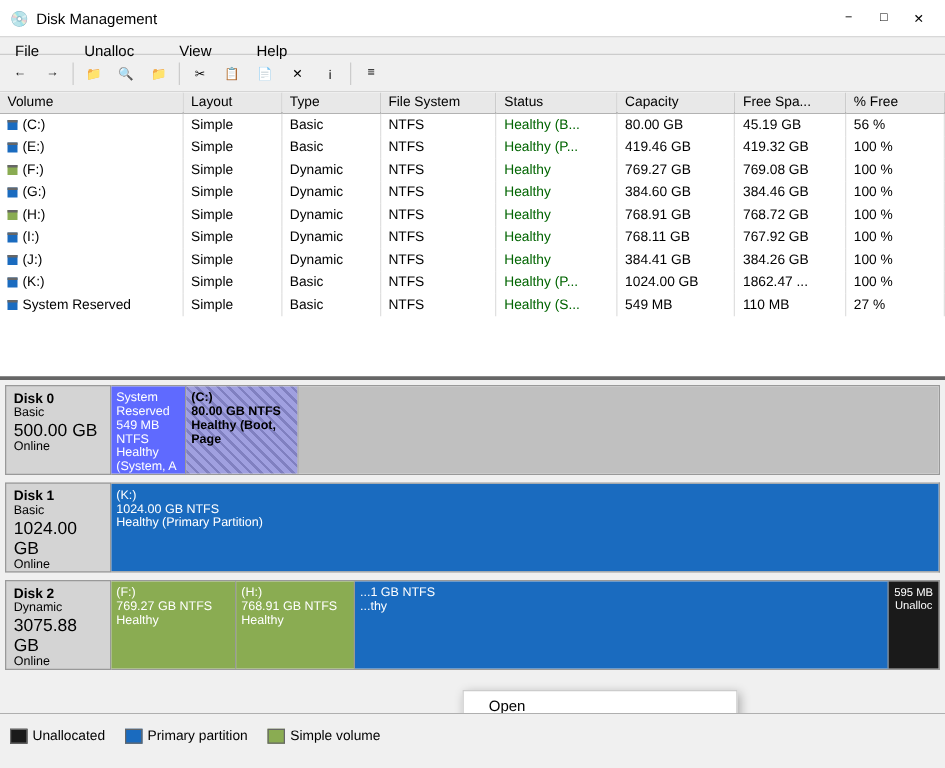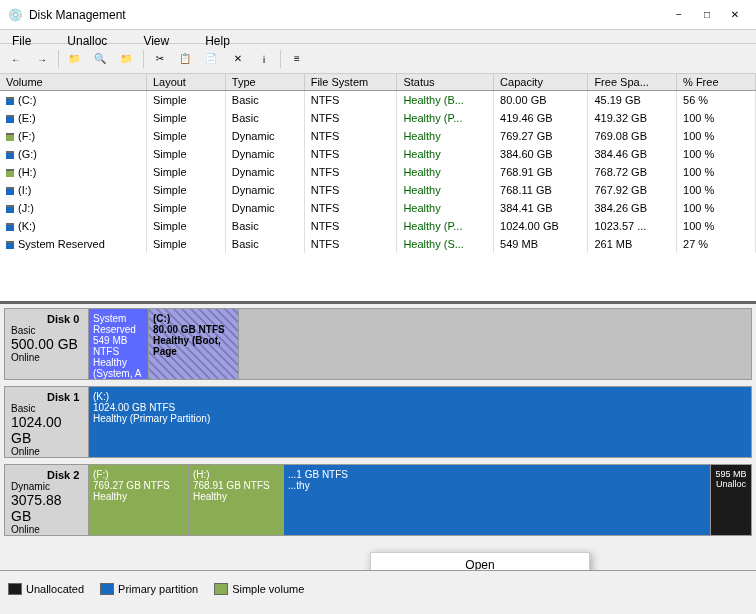--- a/index.html
+++ b/index.html
@@ -129,21 +129,21 @@
       width: 85px;
       min-width: 85px;
       background: #d4d4d4;
       border: 1px solid #999;
       padding: 4px 6px;
       font-size: 11px;
       display: flex;
       flex-direction: column;
       justify-content: flex-start;
     }
-    .disk-label .disk-name { font-weight: bold; margin-left: 36px; }
+    .disk-label .disk-name { font-weight: bold; }
     .disk-label .disk-type { font-size: 10px; }
     .disk-label .disk-size { font-size: 14px; }
     .disk-label .disk-status { font-size: 10px; }
     .disk-partitions {
       flex: 1;
       display: flex;
       border: 1px solid #999;
       border-left: none;
       overflow: hidden;
     }
@@ -198,21 +198,20 @@
       background: white;
       border: 1px solid #ccc;
       box-shadow: 2px 2px 8px rgba(0,0,0,0.3);
       z-index: 100;
       min-width: 220px;
       font-size: 12px;
     }
     .ctx-item {
       padding: 5px 20px;
       cursor: pointer;
-      text-align: center;
     }
 
     
     .table-area::-webkit-scrollbar { width: 16px; }
     .table-area::-webkit-scrollbar-track { background: #f0f0f0; }
     .table-area::-webkit-scrollbar-thumb { background: #c0c0c0; border: 1px solid #999; }
   </style>
 </head>
 <body>
 
@@ -339,31 +338,31 @@
     <td>384.26 GB</td>
     <td>100 %</td>
   </tr>
           <tr>
     <td><span style="display:inline-block;width:8px;height:8px;background:#1a6bbf;margin-right:4px;vertical-align:middle;border-top:2px solid #666;"></span>(K:)</td>
     <td>Simple</td>
     <td>Basic</td>
     <td>NTFS</td>
     <td class="status-healthy">Healthy (P...</td>
     <td>1024.00 GB</td>
-    <td>1023.57 ...</td>
+    <td>1862.47 ...</td>
     <td>100 %</td>
   </tr>
           <tr>
     <td><span style="display:inline-block;width:8px;height:8px;background:#1a6bbf;margin-right:4px;vertical-align:middle;border-top:2px solid #666;"></span>System Reserved</td>
     <td>Simple</td>
     <td>Basic</td>
     <td>NTFS</td>
     <td class="status-healthy">Healthy (S...</td>
     <td>549 MB</td>
-    <td>261 MB</td>
+    <td>110 MB</td>
     <td>27 %</td>
   </tr>
         </tbody>
     </table>
   </div>
 
   <div class="disk-map-area" style="position:relative;">
 
     <div class="disk-row">
       <div class="disk-label">

